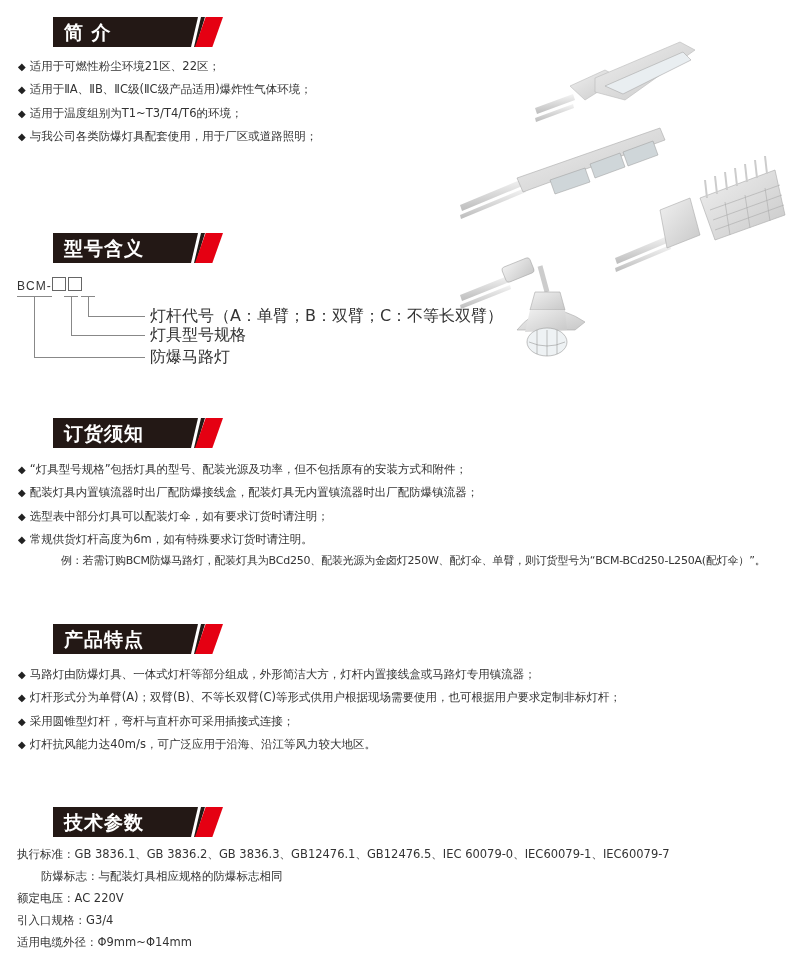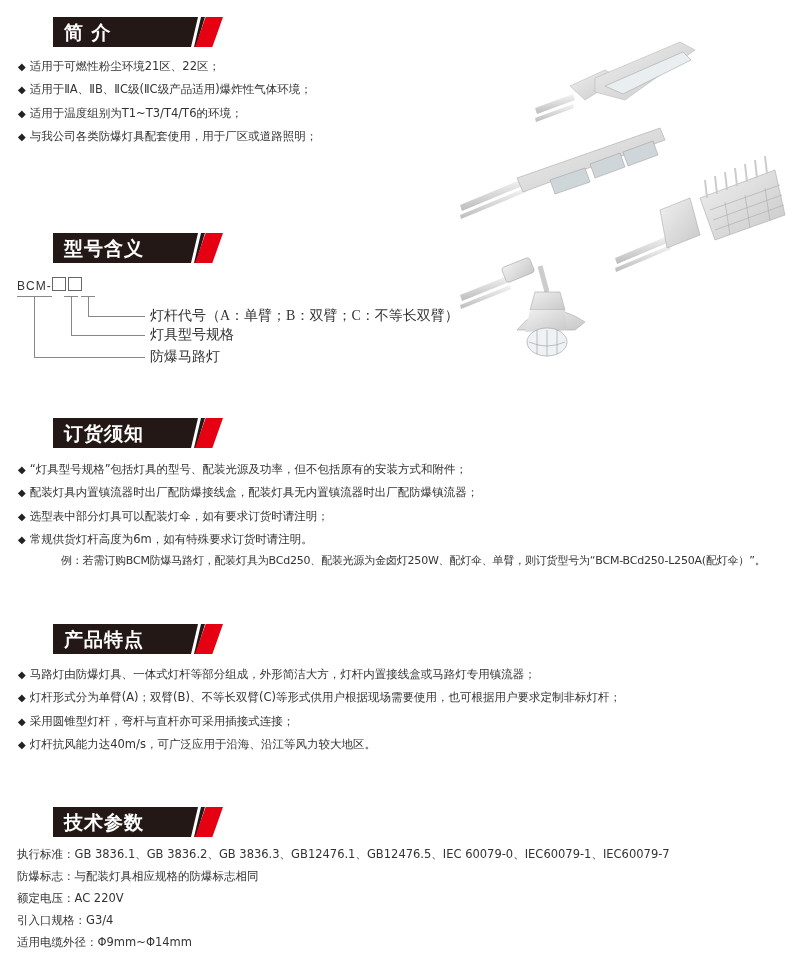--- a/index.html
+++ b/index.html
@@ -15,21 +15,21 @@
   .banner .title { position:absolute; left:11px; top:3px; color:#fff; font-size:19px;
          font-weight:bold; letter-spacing:1px; line-height:24px; }
   .list { position:absolute; left:18px; margin:0; padding:0; list-style:none; }
   .list li { font-size:11.5px; line-height:23.4px; white-space:nowrap; color:#333; }
   .list li .bullet { font-size:10px; color:#222; margin-right:4px; }
   .plain { position:absolute; left:17px; font-size:11.5px; line-height:23px; white-space:nowrap; color:#333; }
   .code { position:absolute; left:17px; top:277px; font-size:12px; letter-spacing:1px; color:#333;
          font-family:"Liberation Sans",sans-serif; }
   .code .box { display:inline-block; width:12px; height:12px; border:1px solid #666; margin-right:2px; vertical-align:-1px; }
   .ln { position:absolute; background:#888; }
-  .code-label { position:absolute; left:150px; font-size:14px; color:#333; white-space:nowrap; line-height:14px;font-family:Liberation Serif, serif; }
+  .code-label { position:absolute; left:150px; font-size:16px; color:#333; white-space:nowrap; line-height:14px; }
   .photo { position:absolute; }
 </style>
 </head>
 <body>
 
 <div class="banner" style="top:17px;">
   <div class="dark"></div>
     <div class="white-slash"></div>
     <div class="red"></div>
   <span class="title">简 介</span>
@@ -92,21 +92,21 @@
   <li><span class="bullet">◆</span><span>灯杆抗风能力达40m/s，可广泛应用于沿海、沿江等风力较大地区。</span></li>
 </ul>
 
 <div class="banner" style="top:807px;">
   <div class="dark"></div>
     <div class="white-slash"></div>
     <div class="red"></div>
   <span class="title">技术参数</span>
 </div>
 <div class="plain" style="top:843px;">执行标准：GB 3836.1、GB 3836.2、GB 3836.3、GB12476.1、GB12476.5、IEC 60079-0、IEC60079-1、IEC60079-7</div>
-<div class="plain" style="top:865px;">防爆标志：与配装灯具相应规格的防爆标志相同</div>
+<div class="plain" style="top:865px;margin-left:24px;">防爆标志：与配装灯具相应规格的防爆标志相同</div>
 <div class="plain" style="top:887px;">额定电压：AC 220V</div>
 <div class="plain" style="top:909px;">引入口规格：G3/4</div>
 <div class="plain" style="top:931px;">适用电缆外径：Φ9mm~Φ14mm</div>
 
 <svg class="photo" style="left:455px;top:30px;" width="345" height="330" viewBox="0 0 345 330">
   <defs>
     <linearGradient id="pole" x1="0" y1="0" x2="0" y2="1">
       <stop offset="0" stop-color="#f4f4f4"></stop>
         <stop offset="1" stop-color="#bdbdbd"></stop>
     </linearGradient>

